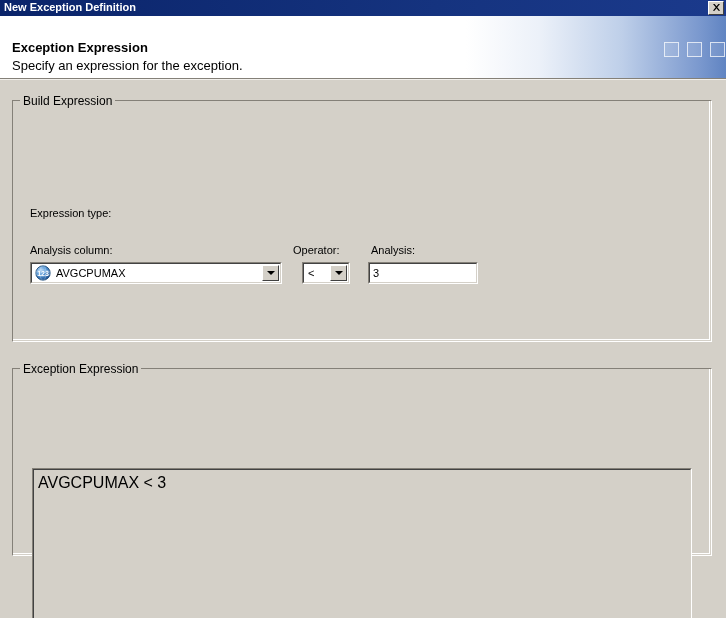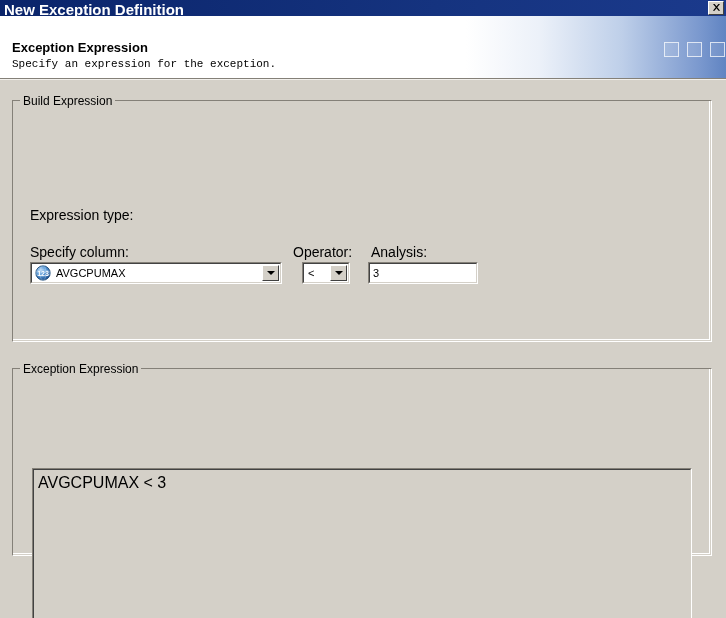--- a/index.html
+++ b/index.html
@@ -35,21 +35,21 @@
     width: 726px;
     height: 16px;
     background: #0a246a;
     background: linear-gradient(to right, #0a246a 0%, #15337f 60%, #1b3a8c 100%);
   }
   #titlebar-text {
     position: absolute;
     left: 4px; top: 1px;
     color: #ffffff;
     font-family: "Liberation Sans", sans-serif;
-    font-size: 15px;
+    font-size: 11px;
     font-weight: bold;
     letter-spacing: 0px;
     white-space: nowrap;
   }
   #close-button {
     position: absolute;
     right: 2px; top: 1px;
     width: 16px;
     height: 14px;
     background: #d4d0c8;
@@ -96,22 +96,22 @@
     position: absolute;
     left: 12px; top: 24px;
     font-family: "Liberation Sans", sans-serif;
     font-size: 13px;
     font-weight: bold;
     color: #000000;
   }
   #header-subtitle {
     position: absolute;
     left: 12px; top: 42px;
-    font-family: Liberation Mono, monospace;
-    font-size: 11px;
+    font-family: Liberation Sans, sans-serif;
+    font-size: 13px;
     color: #000000;
   }
   #header-bottom-line {
     position: absolute;
     left: 0; top: 78px;
     width: 726px;
     height: 1px;
     background: #848078;
   }
   #header-bottom-line2 {
@@ -166,21 +166,21 @@
     white-space: nowrap;
   }
 
   #gb-build { left: 12px; top: 14px; width: 700px; height: 248px; }
   #gb-expr  { left: 12px; top: 282px; width: 700px; height: 194px; }
 
   
   .field-label {
     position: absolute;
     font-family: "Liberation Sans", sans-serif;
-    font-size: 14px;
+    font-size: 11px;
     color: #000000;
     white-space: nowrap;
   }
 
   
   .sunken {
     position: absolute;
     box-sizing: border-box;
     border-top: 1px solid #848078;
     border-left: 1px solid #848078;
@@ -319,21 +319,21 @@
 
   <div id="body-panel">
 
     <div class="groupbox" id="gb-build">
       <div class="groupbox-frame"></div>
       <div class="groupbox-label">Build Expression</div>
     </div>
 
     <div class="field-label" style="left:30px; top:127px;">Expression type:</div>
 
-    <div class="field-label" style="left:30px; top:164px;">Specify column:</div>
+    <div class="field-label" style="left:30px; top:164px;">Analysis column:</div>
     <div class="sunken white-bg" id="analysis-column-combo">
       <div class="sunken-inner">
         <svg id="analysis-column-icon" viewBox="0 0 16 16">
           <defs>
             <radialGradient id="sphereGrad" cx="35%" cy="30%" r="75%">
               <stop offset="0%" stop-color="#bcd8f2"></stop>
               <stop offset="45%" stop-color="#5b9bd8"></stop>
               <stop offset="100%" stop-color="#1b4d8c"></stop>
             </radialGradient>
           </defs>

